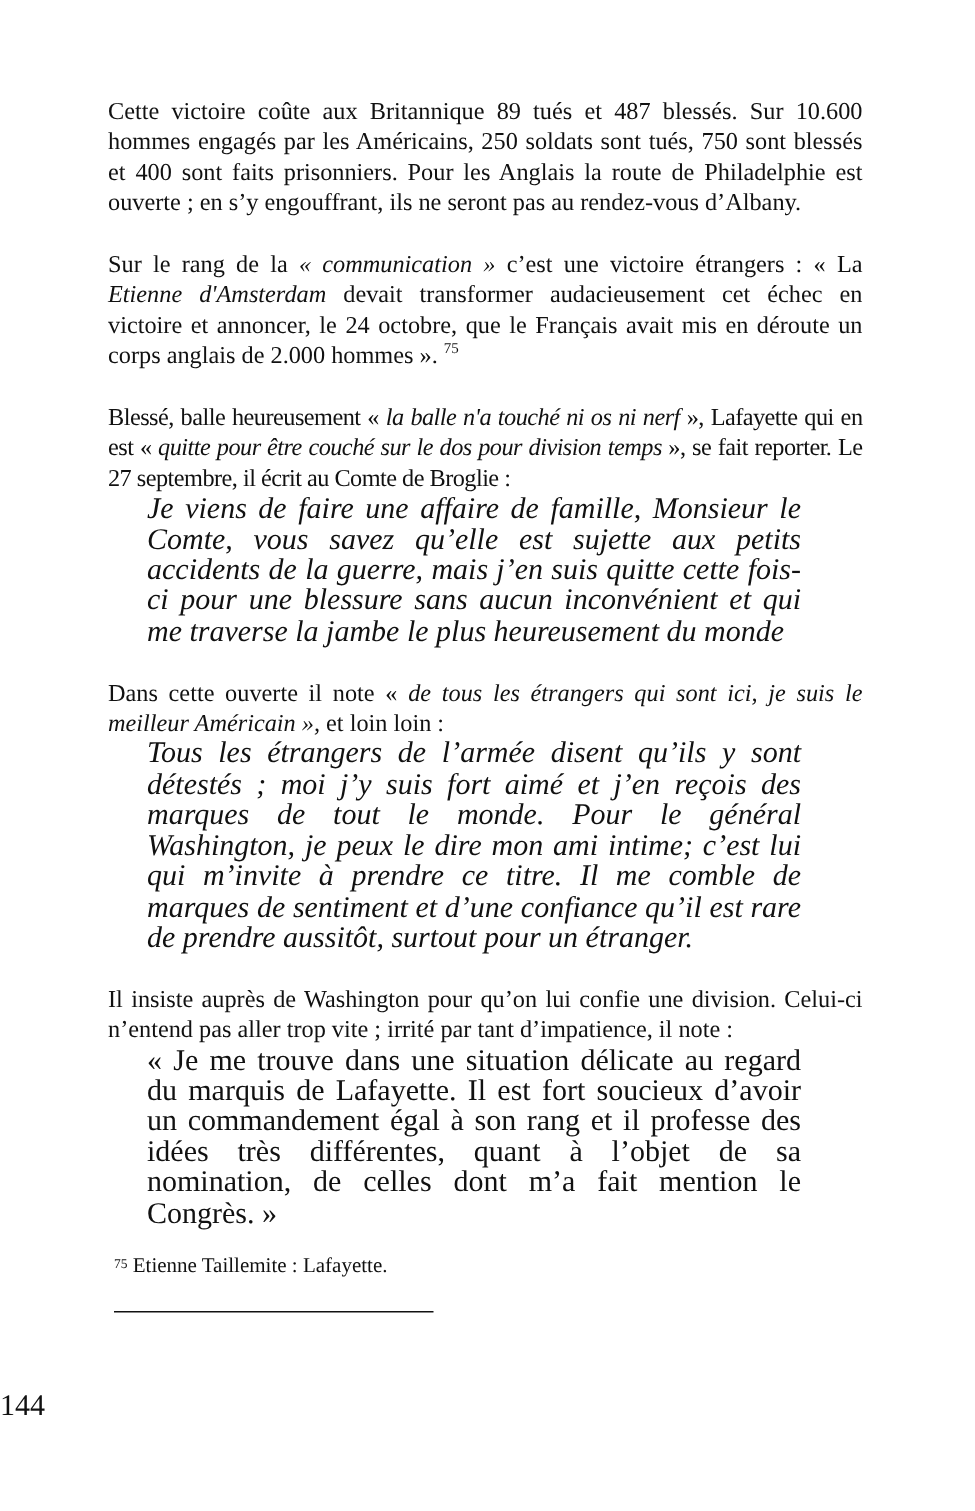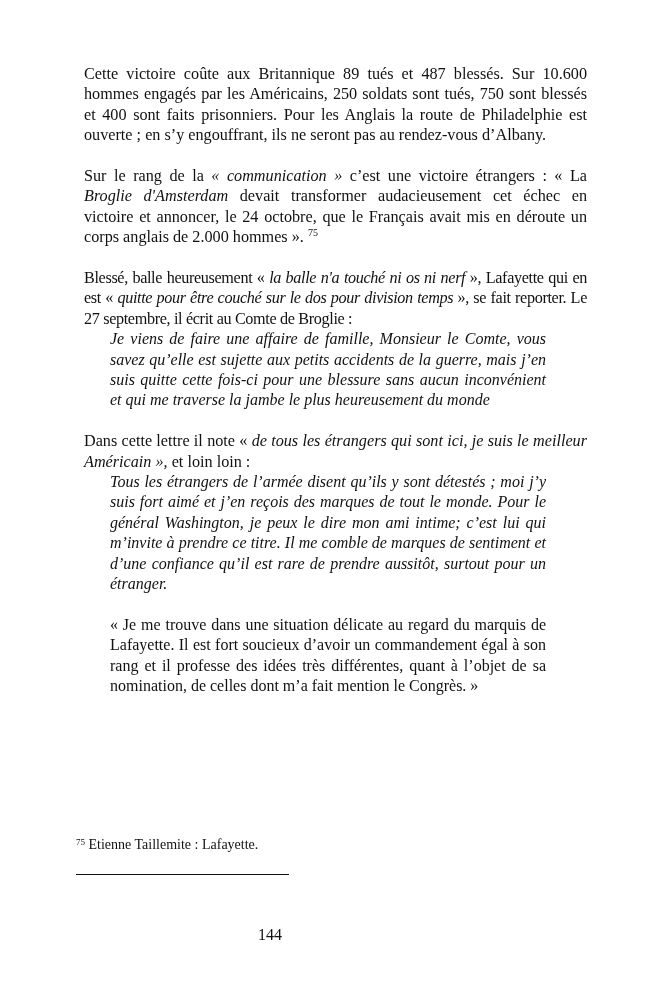--- a/index.html
+++ b/index.html
@@ -1,49 +1,50 @@
 <!DOCTYPE html>
 <html><head>
   <meta charset="utf-8">
   <style>
     html, body { margin: 0; padding: 0; background: #ffffff; }
     body {
       width: 650px; height: 1007px; position: relative; overflow: hidden;
       font-family: "Liberation Serif", "DejaVu Serif", serif;
       color: #111111;
     }
-    .page { position: absolute; left: 84px; top: 64px; width: 503px; }
+    .page { position: absolute; left: 72px; top: 64px; width: 503px; }
     p { margin: 0; font-size: 16.2px; line-height: 20.4px; text-align: justify; }
     .para { margin-bottom: 20.4px; }
-    .bq { margin: 0 41px 20.4px 26px; font-size: 16px; line-height: 20.4px; text-align: justify; }
+    .bq { margin: 0 41px 20.4px 26px; font-size: 20px; line-height: 20.4px; text-align: justify; }
     .bq.it { font-style: italic; }
     i { font-style: italic; }
     sup { font-size: 10px; vertical-align: top; position: relative; top: -4px; }
     .condensed { letter-spacing: -0.35px; }
     .fn-rule { position: absolute; left: 76px; top: 874px; width: 213px; height: 1px; background: #111; }
     .footnote { position: absolute; left: 76px; top: 836px; font-size: 14px; line-height: 18px; }
     .footnote sup { font-size: 9px; top: -3px; }
-    .page-number { position: absolute; left: 0; width: 540px; top: 926px; text-align: center; font-size: 16px; }
+    .page-number { position: absolute; left: 0; width: 540px; top: 926px; text-align: left; font-size: 20px; }
   </style>
 </head>
 <body>
 
 <div class="page">
   <p class="para">Cette victoire coûte aux Britannique 89 tués et 487 blessés. Sur 10.600 hommes engagés par les Américains, 250 soldats sont tués, 750 sont blessés et 400 sont faits prisonniers. Pour les Anglais la route de Philadelphie est ouverte ; en s’y engouffrant, ils ne seront pas au rendez-vous d’Albany.</p>
 
-  <p class="para"><span>Sur le rang de la </span><i>« communication »</i><span> c’est une victoire étrangers : « La </span><i>Broglie d'Amsterdam</i><span> devait transformer audacieusement cet échec en victoire et annoncer, le 24 octobre, que le Français avait mis en déroute un corps anglais de 2.000 hommes ». </span><sup>75</sup></p>
+  <p class="para"><span>Sur le rang de la </span><i>« communication »</i><span> c’est une victoire étrangers : « La </span><i>Etienne d'Amsterdam</i><span> devait transformer audacieusement cet échec en victoire et annoncer, le 24 octobre, que le Français avait mis en déroute un corps anglais de 2.000 hommes ». </span><sup>75</sup></p>
 
   <p class="para condensed" style="margin-bottom:0"><span>Blessé, balle heureusement « </span><i>la balle n'a touché ni os ni nerf</i><span> », Lafayette qui en est « </span><i>quitte pour être couché sur le dos pour division temps</i><span> », se fait reporter. Le 27 septembre, il écrit au Comte de Broglie :</span></p>
 
   <p class="bq it" style="margin-top:0">Je viens de faire une affaire de famille, Monsieur le Comte, vous savez qu’elle est sujette aux petits accidents de la guerre, mais j’en suis quitte cette fois-ci pour une blessure sans aucun inconvénient et qui me traverse la jambe le plus heureusement du monde</p>
 
-  <p class="para" style="margin-bottom:0"><span>Dans cette lettre il note « </span><i>de tous les étrangers qui sont ici, je suis le meilleur Américain »,</i><span> et loin loin :</span></p>
+  <p class="para" style="margin-bottom:0"><span>Dans cette ouverte il note « </span><i>de tous les étrangers qui sont ici, je suis le meilleur Américain »,</i><span> et loin loin :</span></p>
 
   <p class="bq it"> Tous les étrangers de l’armée disent qu’ils y sont détestés ; moi j’y suis fort aimé et j’en reçois des marques de tout le monde. Pour le général Washington, je peux le dire mon ami intime; c’est lui qui m’invite à prendre ce titre. Il me comble de marques de sentiment et d’une confiance qu’il est rare de prendre aussitôt, surtout pour un étranger.</p>
 
+  <p class="para" style="margin-bottom:0">Il insiste auprès de Washington pour qu’on lui confie une division. Celui-ci n’entend pas aller trop vite ; irrité par tant d’impatience, il note :</p>
 
   <p class="bq">« Je me trouve dans une situation délicate au regard du marquis de Lafayette. Il est fort soucieux d’avoir un commandement égal à son rang et il professe des idées très différentes, quant à l’objet de sa nomination, de celles dont m’a fait mention le Congrès. »</p>
 </div>
 
 <div class="fn-rule"></div>
 <div class="footnote"><sup>75</sup><span> Etienne Taillemite : Lafayette.</span></div>
 
 <div class="page-number">144</div>
 
 </body></html>

